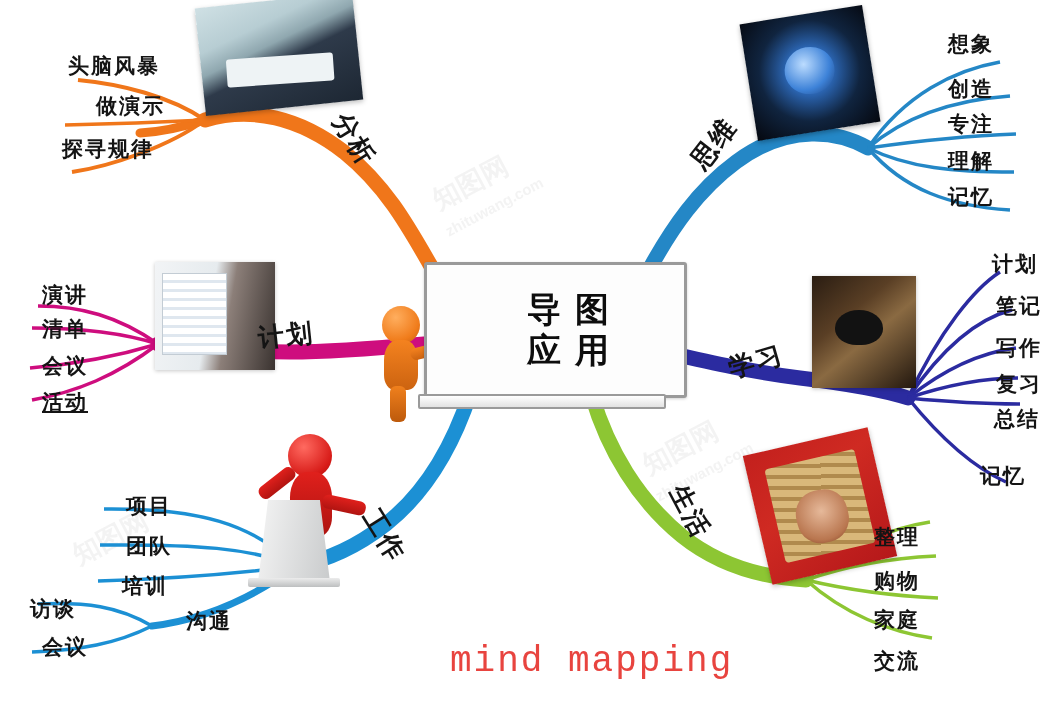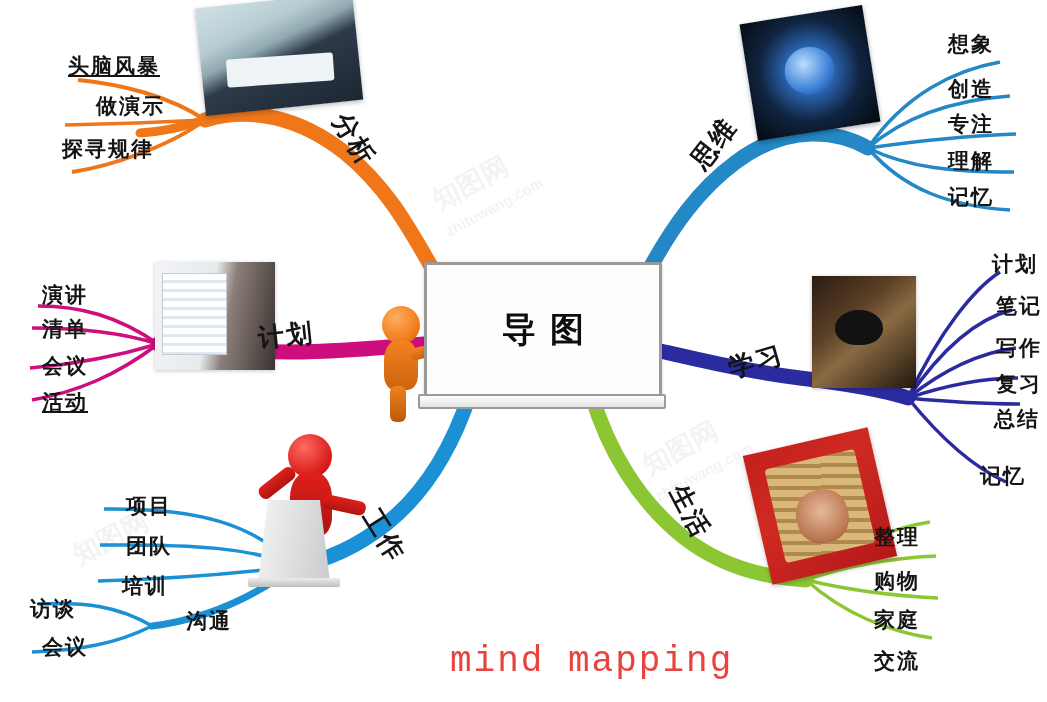--- a/index.html
+++ b/index.html
@@ -44,20 +44,21 @@
     width: 232px;
     height: 130px;
     background: #fdfdfd;
     border: 3px solid #9a9a9a;
     border-radius: 3px;
     box-shadow: 0 1px 3px rgba(0,0,0,0.18);
     display: flex;
     flex-direction: column;
     align-items: center;
     justify-content: center;
+    padding-left: 25px;
   }
   #center-tray {
     position: absolute;
     left: 418px;
     top: 394px;
     width: 244px;
     height: 11px;
     background: linear-gradient(#ffffff, #e2e2e2);
     border: 2px solid #9a9a9a;
     border-radius: 2px;
@@ -281,31 +282,32 @@
 
   <div class="figure" style="left:368px;top:306px;width:110px;height:116px;">
     <div class="fig-head" style="left:14px;top:0px;width:38px;height:38px;background:radial-gradient(circle at 36% 30%,#ffae5e,#f07c1b 65%,#c25a0c 100%);"></div>
     <div class="fig-body" style="left:16px;top:34px;width:34px;height:50px;background:linear-gradient(#f4821f,#cc6310);"></div>
     <div class="fig-limb" style="left:42px;top:38px;width:44px;height:12px;transform:rotate(-14deg);background:linear-gradient(#f4821f,#cc6310);"></div>
     <div class="fig-limb" style="left:22px;top:80px;width:16px;height:36px;background:linear-gradient(#f0801d,#bd5a0c);"></div>
   </div>
 
   <div id="center-node">
     <div class="center-line">导图</div>
+    <div class="center-line">应用</div>
   </div>
   <div id="center-tray"></div>
 
   <div class="node-label branch-title" style="left:326px;top:122px;transform:rotate(58deg);color:#141414;">分析</div>
   <div class="node-label branch-title" style="left:686px;top:126px;transform:rotate(-52deg);">思维</div>
   <div class="node-label branch-title" style="left:728px;top:344px;transform:rotate(-16deg);">学习</div>
   <div class="node-label branch-title" style="left:662px;top:494px;transform:rotate(62deg);">生活</div>
   <div class="node-label branch-title" style="left:356px;top:518px;transform:rotate(58deg);">工作</div>
   <div class="node-label branch-title" style="left:258px;top:318px;transform:rotate(-6deg);">计划</div>
 
-  <div class="node-label leaf" style="left:68px;top:52px;text-decoration:underline;">头脑风暴</div>
+  <div class="node-label leaf" style="left:68px;top:52px;">头脑风暴</div>
   <div class="node-label leaf" style="left:96px;top:92px;">做演示</div>
   <div class="node-label leaf" style="left:62px;top:135px;">探寻规律</div>
 
   <div class="node-label leaf" style="left:948px;top:30px;">想象</div>
   <div class="node-label leaf" style="left:948px;top:75px;">创造</div>
   <div class="node-label leaf" style="left:948px;top:110px;">专注</div>
   <div class="node-label leaf" style="left:948px;top:147px;">理解</div>
   <div class="node-label leaf" style="left:948px;top:183px;">记忆</div>
 
   <div class="node-label leaf" style="left:992px;top:250px;">计划</div>

